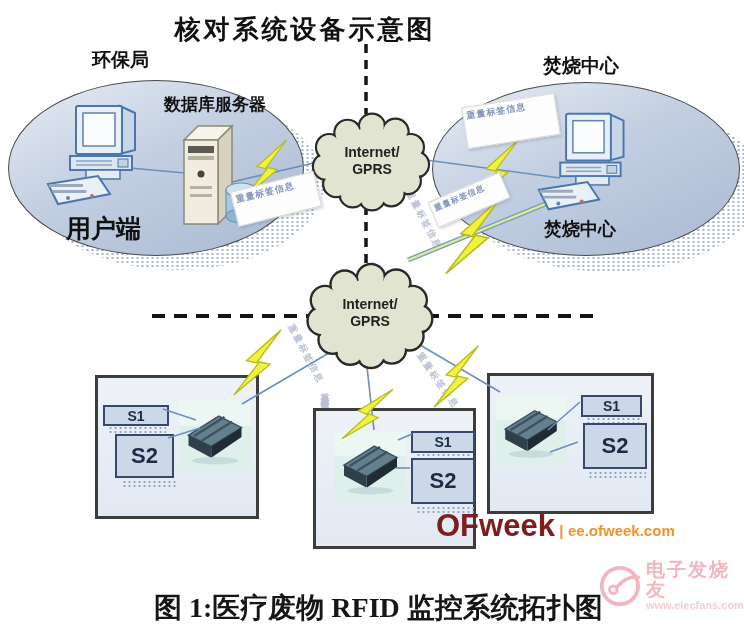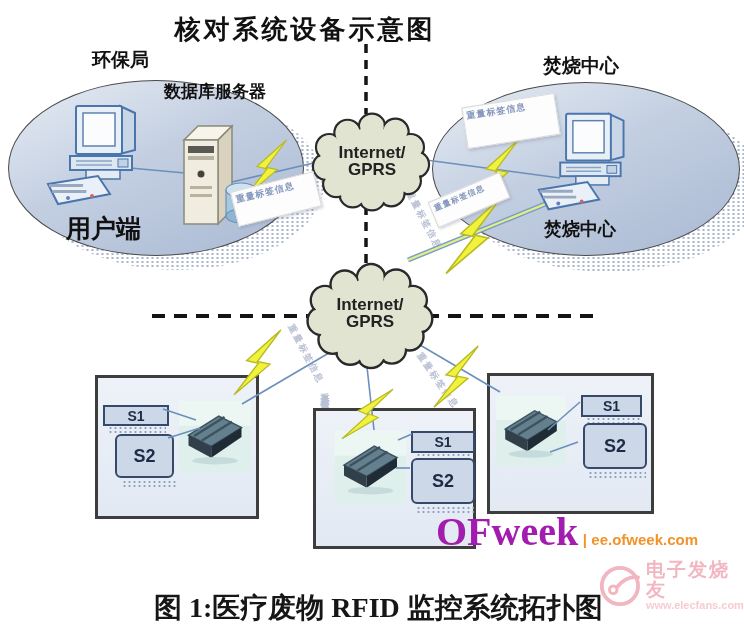--- a/index.html
+++ b/index.html
@@ -14,27 +14,27 @@
     background-size:5px 4px;}
   .e-left{left:8px;top:80px;width:294px;height:174px;}
   .es-left{left:30px;top:96px;width:294px;height:174px;}
   .e-right{left:432px;top:82px;width:306px;height:172px;}
   .es-right{left:456px;top:100px;width:306px;height:172px;}
 
   
   .lbl{position:absolute;color:#111;font-weight:700;z-index:5;white-space:nowrap;}
   .title{left:0;top:12px;width:610px;text-align:center;font-size:26px;letter-spacing:3px;font-weight:800;}
   .lbl-epa{left:92px;top:47px;font-size:19px;}
-  .lbl-db{left:164px;top:80px;font-size:17px;}
+  .lbl-db{left:164px;top:93px;font-size:17px;}
   .lbl-client{left:66px;top:212px;font-size:25px;}
   .lbl-burn-top{left:543px;top:53px;font-size:19px;}
   .lbl-burn-bot{left:544px;top:217px;font-size:18px;}
   .legend{left:601px;top:305px;font-size:17px;line-height:23px;}
 
-  .cloud-label{position:absolute;z-index:5;text-align:center;font-weight:700;font-size:17px;color:#222;line-height:17px;}
+  .cloud-label{position:absolute;z-index:5;text-align:center;font-weight:700;font-size:14px;color:#222;line-height:17px;}
   .cl-top{left:322px;top:144px;width:100px;}
   .cl-mid{left:314px;top:296px;width:112px;}
 
   
   .banner{position:absolute;background:#fdfdfd;border:1px solid #d8d8d8;z-index:5;
     color:#8496bd;font-size:9px;font-weight:700;letter-spacing:1px;
     display:flex;align-items:flex-start;padding:2px 3px;box-shadow:1px 2px 3px rgba(120,130,150,.35);}
   .bn-1{left:233px;top:181px;width:78px;height:30px;transform:rotate(-14deg);}
   .bn-2{left:464px;top:100px;width:86px;height:36px;transform:rotate(-9deg);}
   .bn-3{left:430px;top:186px;width:70px;height:22px;transform:rotate(-23deg);font-size:8px;}
@@ -49,28 +49,28 @@
 
   
   .station{position:absolute;border:3px solid #3d3d3d;z-index:2;
     background:linear-gradient(180deg,#eef2f8 0%,#e2e9f3 100%);}
   .st-1{left:95px;top:375px;width:158px;height:138px;}
   .st-2{left:313px;top:408px;width:157px;height:135px;}
   .st-3{left:487px;top:373px;width:161px;height:135px;}
   .s-rect{position:absolute;background:#ccd7e7;border:2px solid #36496b;color:#1d2b45;
     display:flex;align-items:center;justify-content:center;font-weight:700;z-index:3;}
   .s-rect.small{font-size:14px;}
-  .s-rect.big{font-size:18px;border-radius:6px;}
+  .s-rect.big{font-size:22px;}
   .dotstrip{position:absolute;height:7px;z-index:3;
     background-image:radial-gradient(#8fa0bd 1px,rgba(0,0,0,0) 1.3px);background-size:5px 4px;}
   .devbox{position:absolute;z-index:3;}
 
   
   .wm-row{position:absolute;left:436px;top:508px;z-index:6;white-space:nowrap;}
-  .wm-brand{color:#a21caf;font-size:40px;font-weight:800;letter-spacing:0px;font-family:Liberation Serif, serif;}
+  .wm-brand{color:#7f1d1d;font-size:31px;font-weight:800;letter-spacing:0px;}
   .wm-site{color:#f0932b;font-size:15px;font-weight:700;}
   .wm-cn{position:absolute;left:448px;top:535px;z-index:6;color:#e73c32;
     font-size:47px;font-weight:800;letter-spacing:7px;white-space:nowrap;}
   .caption{position:absolute;left:154px;top:589px;z-index:6;color:#161616;
     font-size:28px;font-weight:700;font-family:Liberation Serif, serif;white-space:nowrap;}
   .seal{position:absolute;left:598px;top:560px;z-index:7;display:flex;align-items:center;gap:4px;}
   .seal-texts{display:flex;flex-direction:column;line-height:1.05;}
   .seal-name{color:#f2b6c0;font-size:19px;font-weight:800;letter-spacing:2px;}
   .seal-site{color:#f6ccd4;font-size:11px;font-weight:700;}
 

